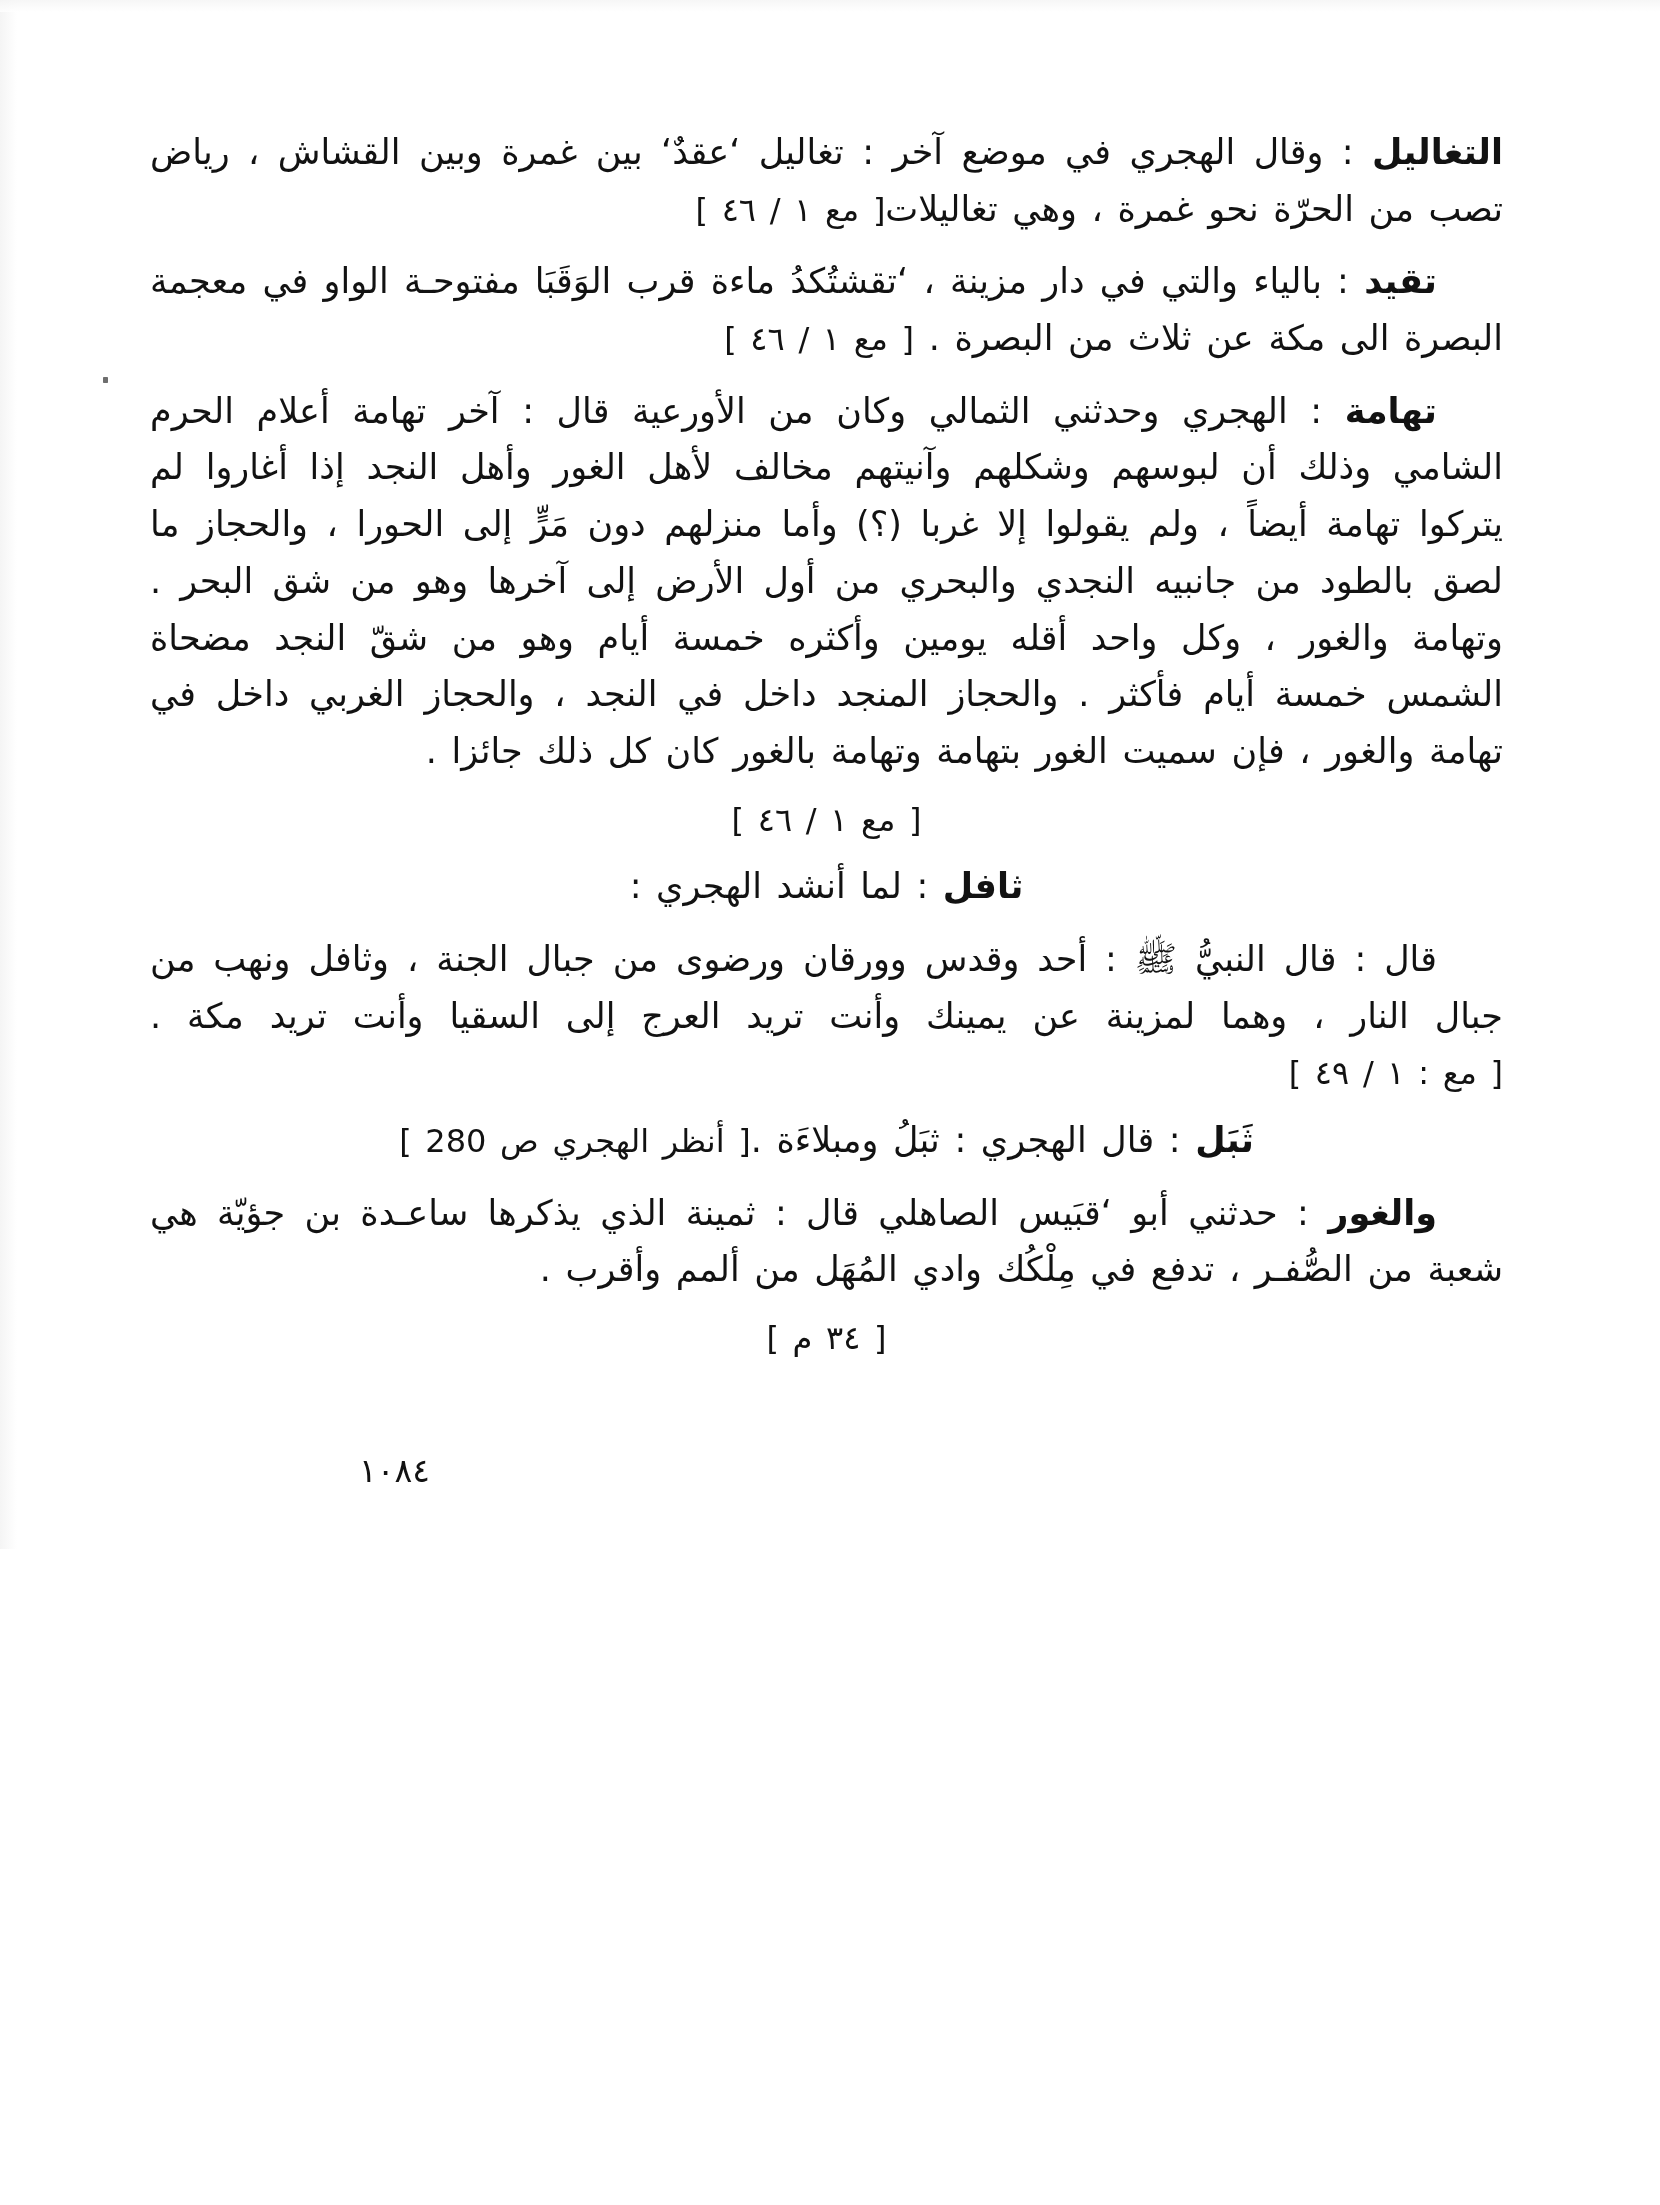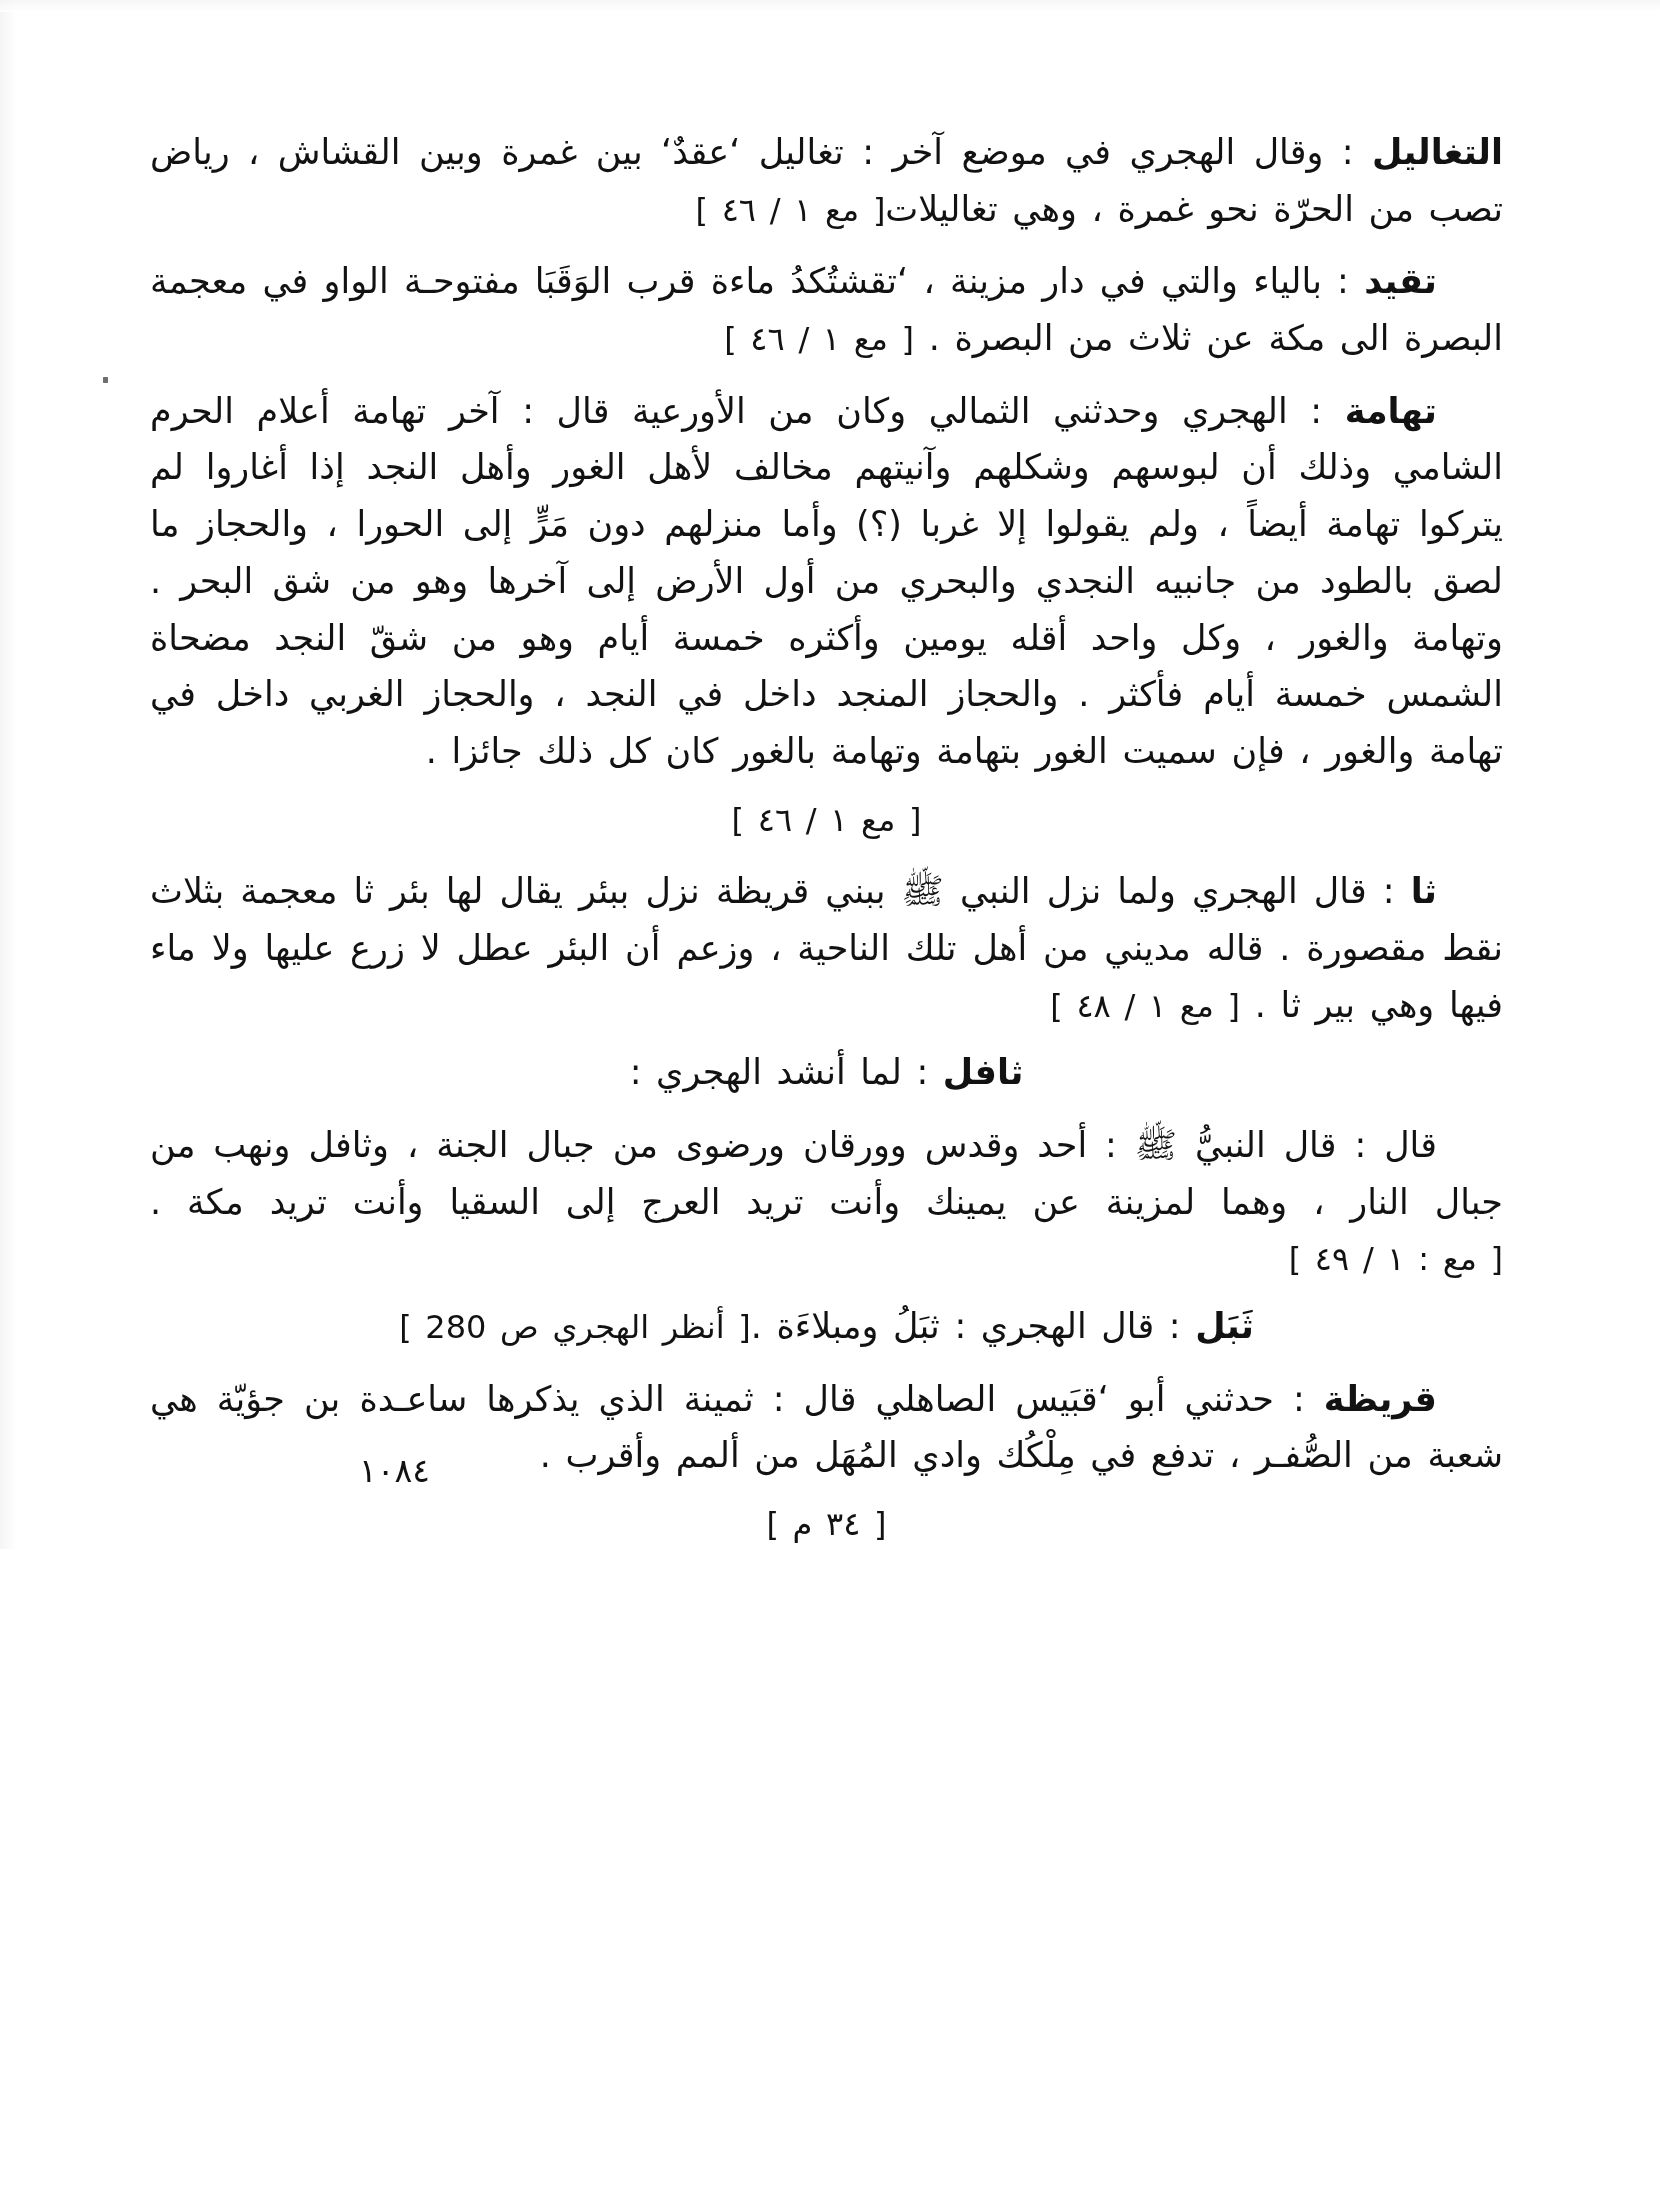--- a/index.html
+++ b/index.html
@@ -132,39 +132,36 @@
       <span class="headword">تقيد</span><span> : بالياء والتي في دار مزينة ، ‘تقشتُكدُ ماءة قرب الوَقَبَا مفتوحـة الواو في معجمة البصرة الى مكة عن ثلاث من البصرة .</span> <span class="ref">[ مع ١ / ٤٦ ]</span>
     </p>
 
     <p class="para indent">
       <span class="headword">تهامة</span><span> : الهجري وحدثني الثمالي وكان من الأورعية  قال : آخر تهامة أعلام الحرم الشامي وذلك أن لبوسهم  وشكلهم وآنيتهم مخالف  لأهل الغور وأهل النجد إذا أغاروا لم يتركوا تهامة أيضاً ، ولم يقولوا إلا غربا (؟) وأما منزلهم دون مَرٍّ إلى الحورا ، والحجاز ما لصق بالطود من جانبيه النجدي والبحري من أول الأرض إلى آخرها وهو من شق البحر . وتهامة والغور ، وكل واحد أقله يومين وأكثره  خمسة أيام وهو  من شقّ النجد  مضحاة الشمس خمسة أيام فأكثر . والحجاز  المنجد داخل  في النجد ، والحجاز  الغربي  داخل  في تهامة والغور ، فإن سميت الغور بتهامة وتهامة بالغور كان كل ذلك جائزا .</span>
     </p>
     <p class="para centered">
       <span class="ref">[ مع ١ / ٤٦ ]</span>
     </p>
 
-    <p class="para indent">
-      <span class="headword">ثا</span><span> : قال الهجري ولما نزل  النبي ﷺ ببني  قريظة نزل ببئر يقال لها بئر ثا معجمة بثلاث نقط مقصورة . قاله مديني من أهل تلك الناحية ، وزعم أن البئر عطل لا زرع عليها ولا ماء فيها وهي بير ثا .</span> <span class="ref">[ مع ١ / ٤٨ ]</span>
-    </p>
 
     <p class="para centered">
       <span class="headword">ثافل</span><span> : لما أنشد الهجري :</span>
     </p>
 
 
     <p class="para indent">
       <span>قال : قال النبيُّ ﷺ : أحد وقدس وورقان ورضوى من جبال الجنة ، وثافل ونهب من  جبال النار ، وهما  لمزينة عن  يمينك وأنت  تريد العرج إلى السقيا وأنت تريد مكة .</span> <span class="ref">[ مع : ١ / ٤٩ ]</span>
     </p>
 
     <p class="para centered">
       <span class="headword">ثَبَل</span><span> : قال الهجري : ثبَلُ ومبلاءَة .</span><span class="ref">[ أنظر الهجري ص 280 ]</span>
     </p>
 
     <p class="para indent">
-      <span class="headword">قريظة</span><span> : حدثني أبو ‘قبَيس الصاهلي قال : ثمينة الذي يذكرها  ساعـدة بن جؤيّة هي شعبة من الصُّفـر ، تدفع في مِلْكُك وادي المُهَل من ألمم وأقرب .</span>
+      <span class="headword">والغور</span><span> : حدثني أبو ‘قبَيس الصاهلي قال : ثمينة الذي يذكرها  ساعـدة بن جؤيّة هي شعبة من الصُّفـر ، تدفع في مِلْكُك وادي المُهَل من ألمم وأقرب .</span>
     </p>
     <p class="para centered">
       <span class="ref">[ ٣٤ م ]</span>
     </p>
 
   </div>
 
   <div class="folio">
     <span class="folio-num">١٠٨٤</span>
   </div>

